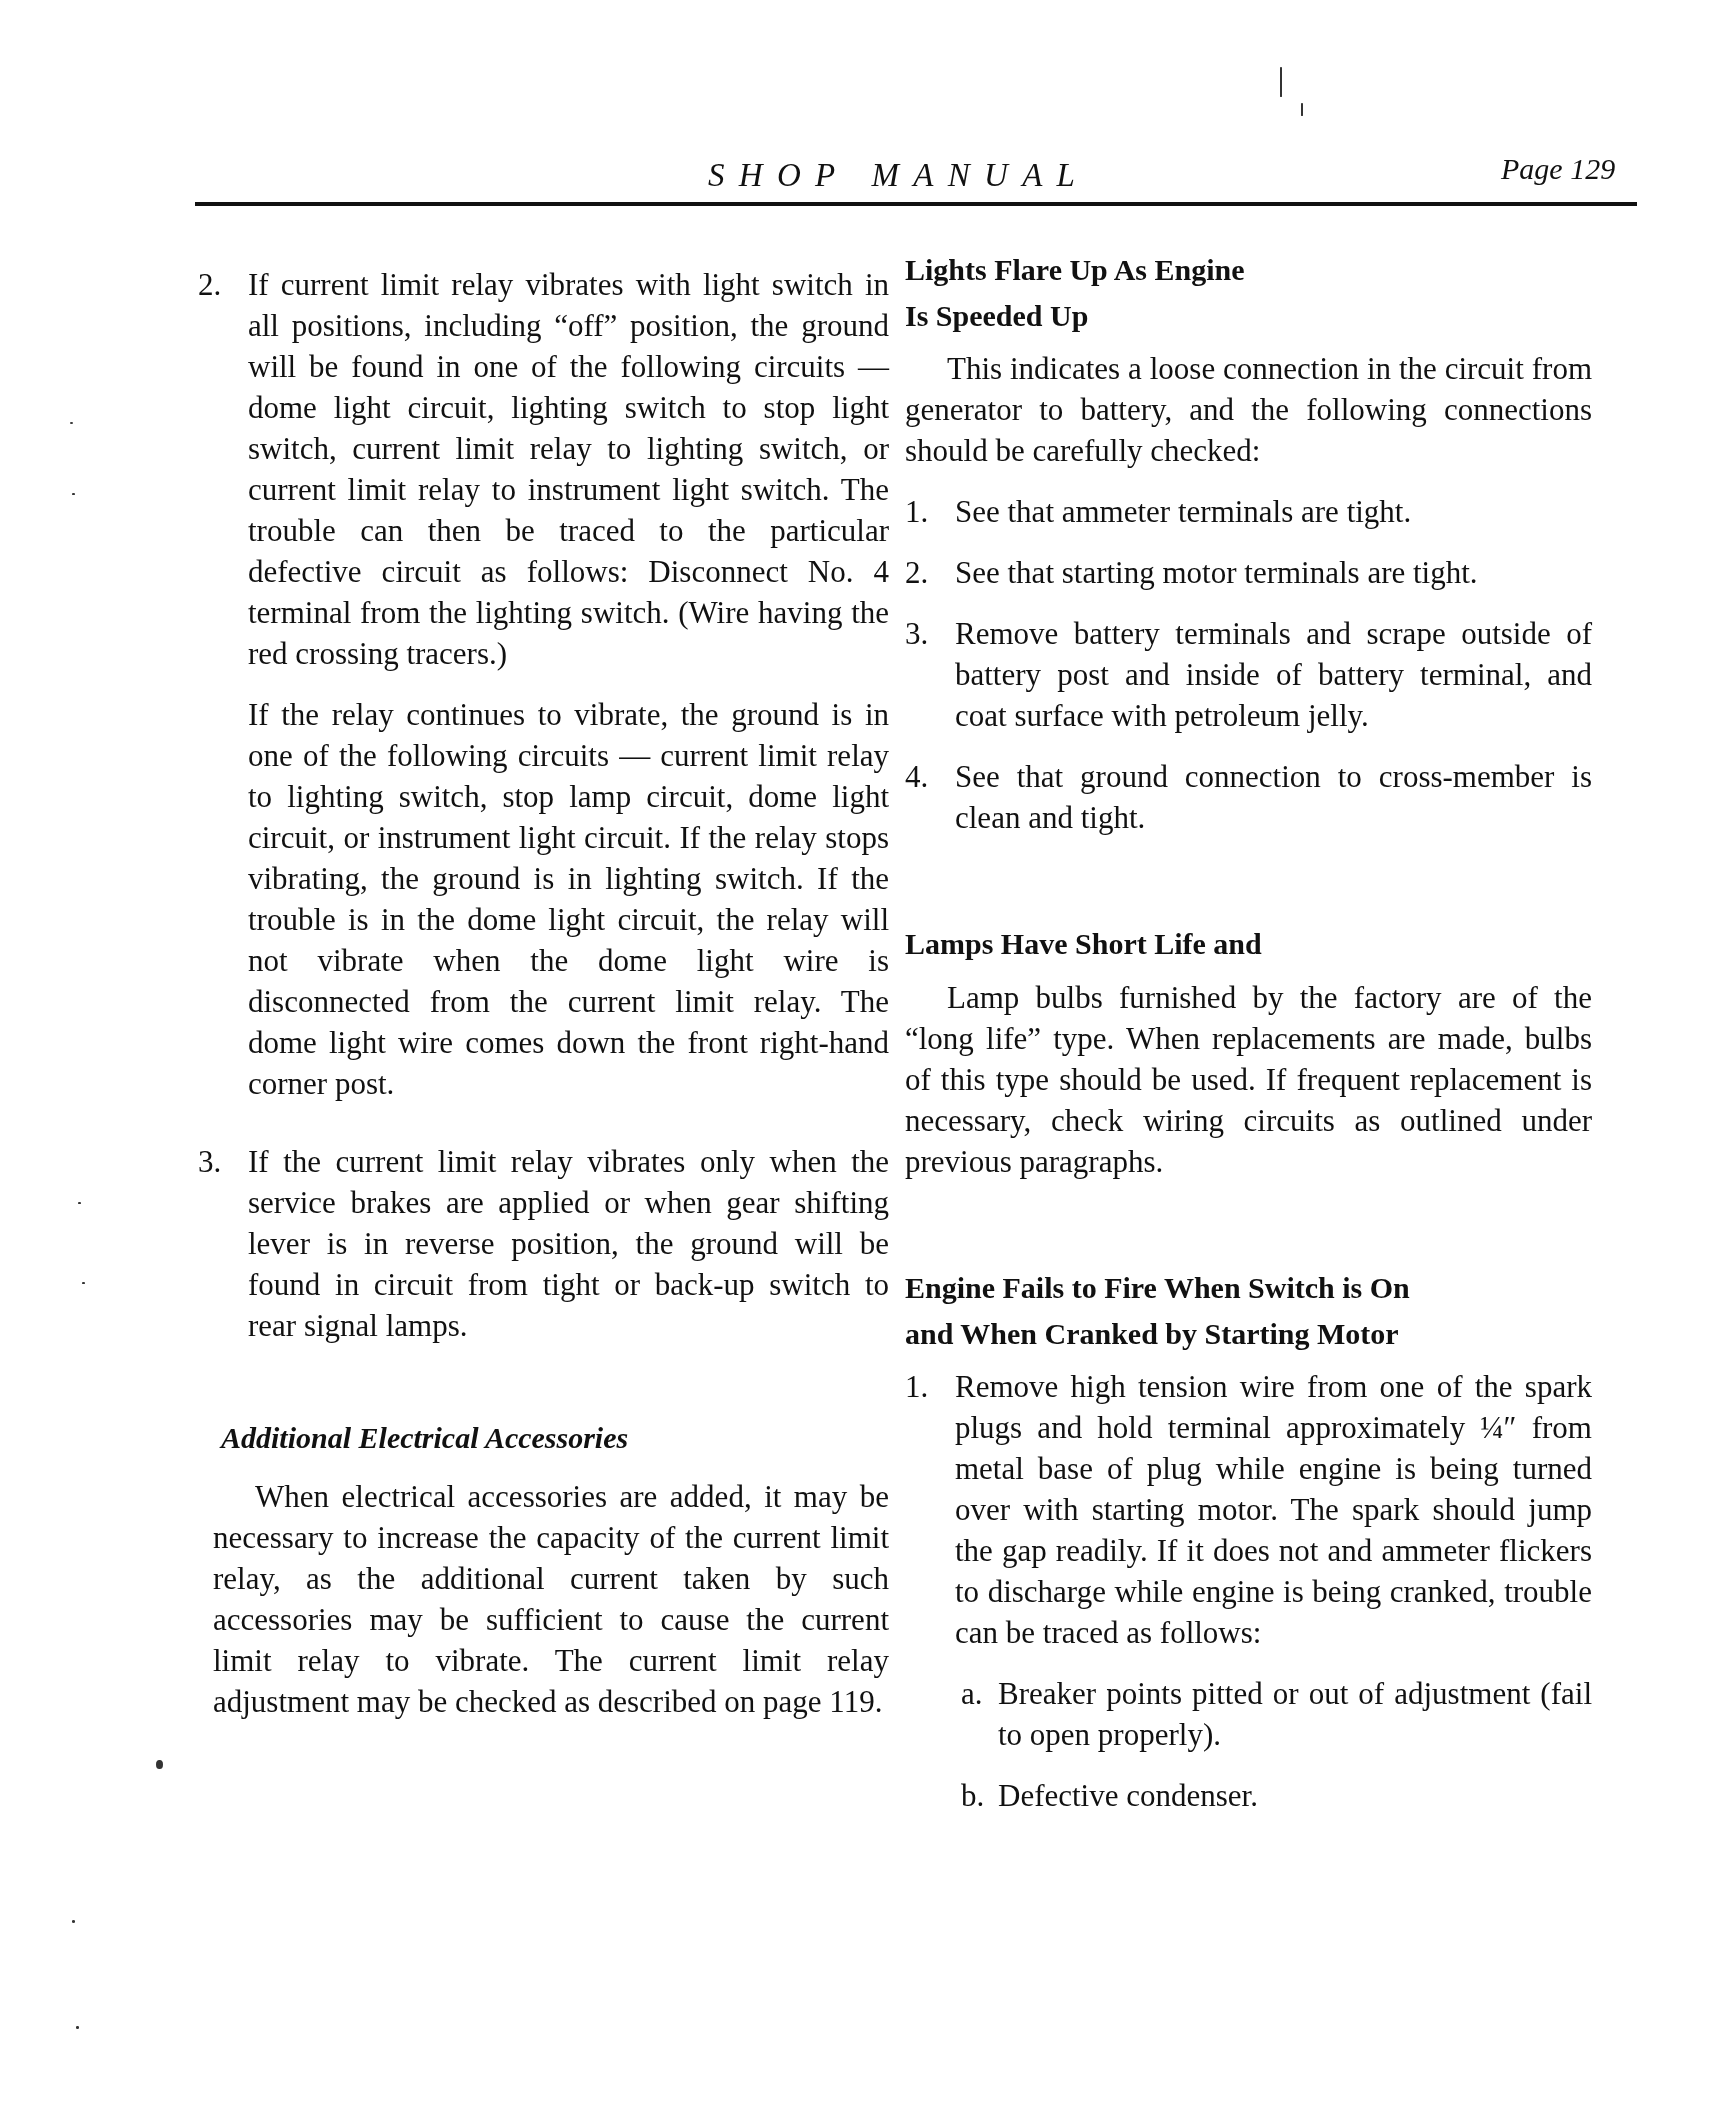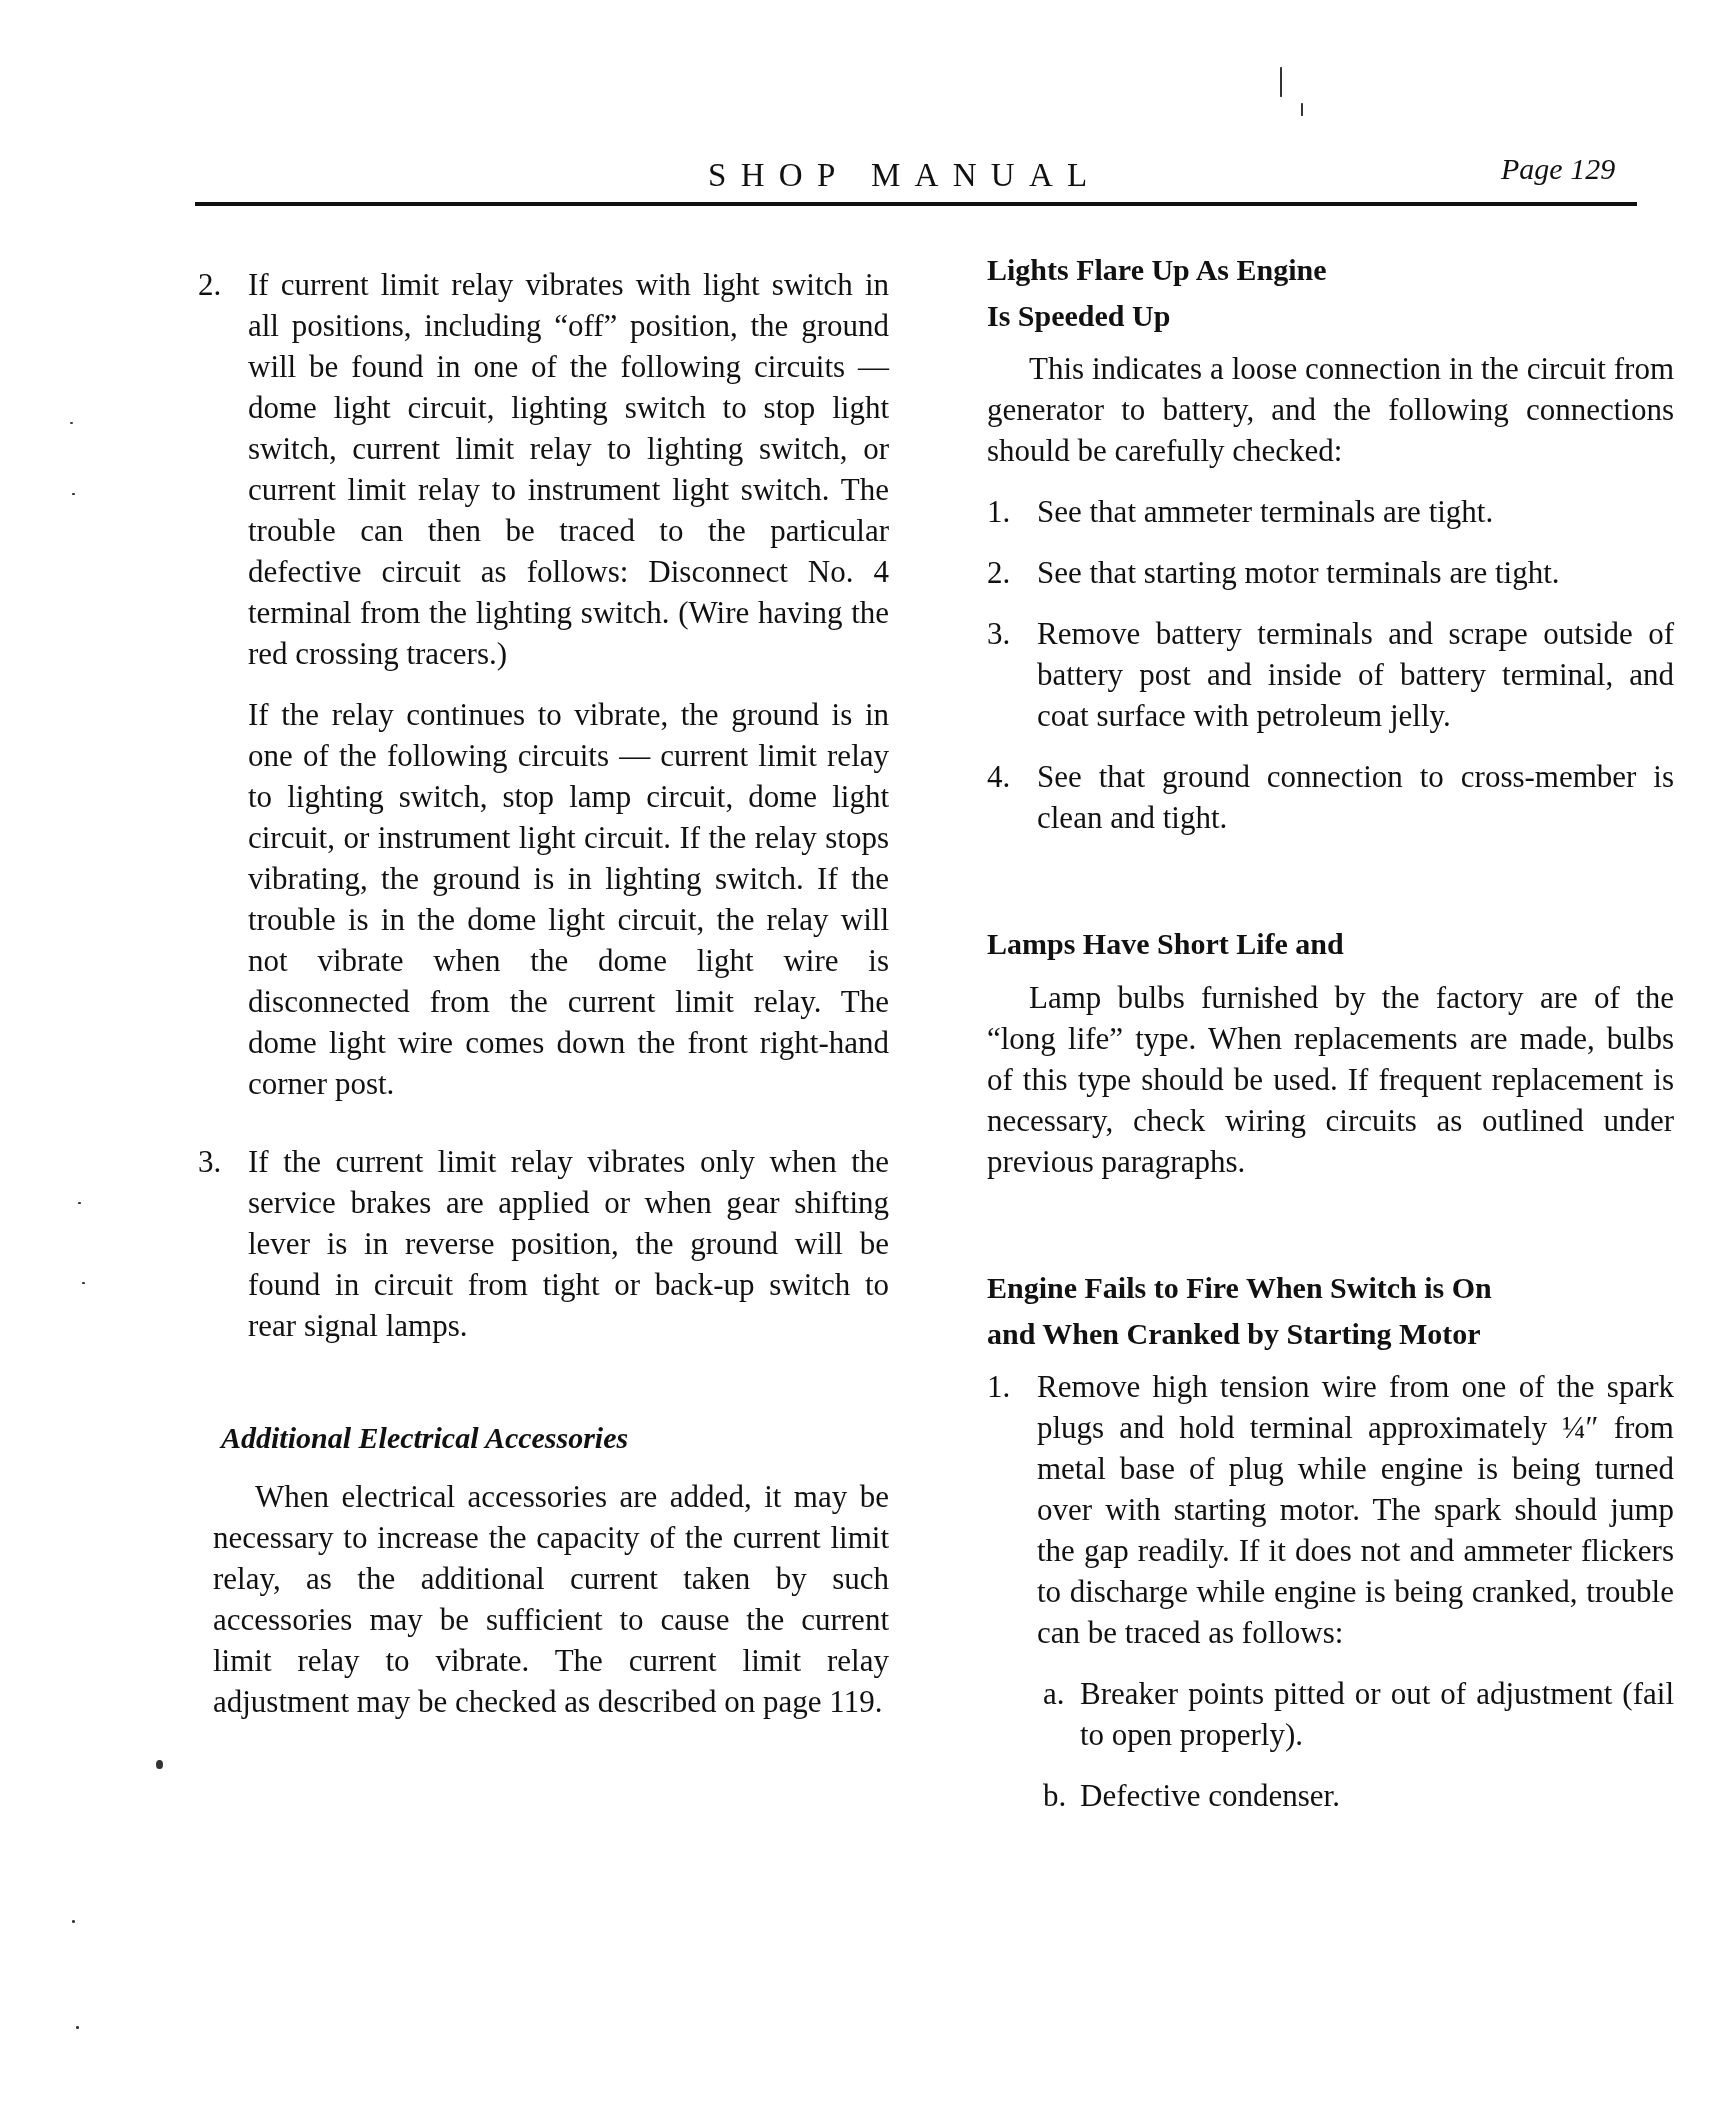--- a/index.html
+++ b/index.html
@@ -2,28 +2,28 @@
 <html style="font-size:6.7px"><head>
 <meta charset="utf-8">
 <style>
   html, body { margin:0; padding:0; background:#ffffff; }
   body { width:1731px; height:2261px; position:relative; overflow:hidden;
          font-family:"Liberation Serif","DejaVu Serif",serif; color:#111; }
   .page { position:absolute; left:0; top:0; width:1731px; height:2261px; }
 
   
   .running-title { position:absolute; left:708px; top:157px; font-size:33px;
-                   letter-spacing:14.3px; font-weight:normal; }
+                   letter-spacing:14.3px; font-weight:normal;font-style:italic; }
   .page-num { position:absolute; left:1501px; top:152px; font-size:30px; font-style:italic; }
   .rule { position:absolute; left:195px; top:202px; width:1442px; height:4.2px; background:#111; }
 
   
   .col { position:absolute; top:247px; font-size:31px; line-height:41px; }
   .col-left { left:198px; width:691px; }
-  .col-right { left:987px; width:687px; }
+  .col-right { left:905px; width:687px; }
 
   p { margin:0; text-align:justify; }
   .block { margin-bottom:20px; }
   .indent { text-indent:42px; }
 
   .item { display:flex; margin-bottom:20px; }
   .item .num { flex:0 0 50px; }
   .item .txt { flex:1; text-align:justify; }
   .cont { margin-left:50px; }
   .col-left .cont { margin-left:50px; }

